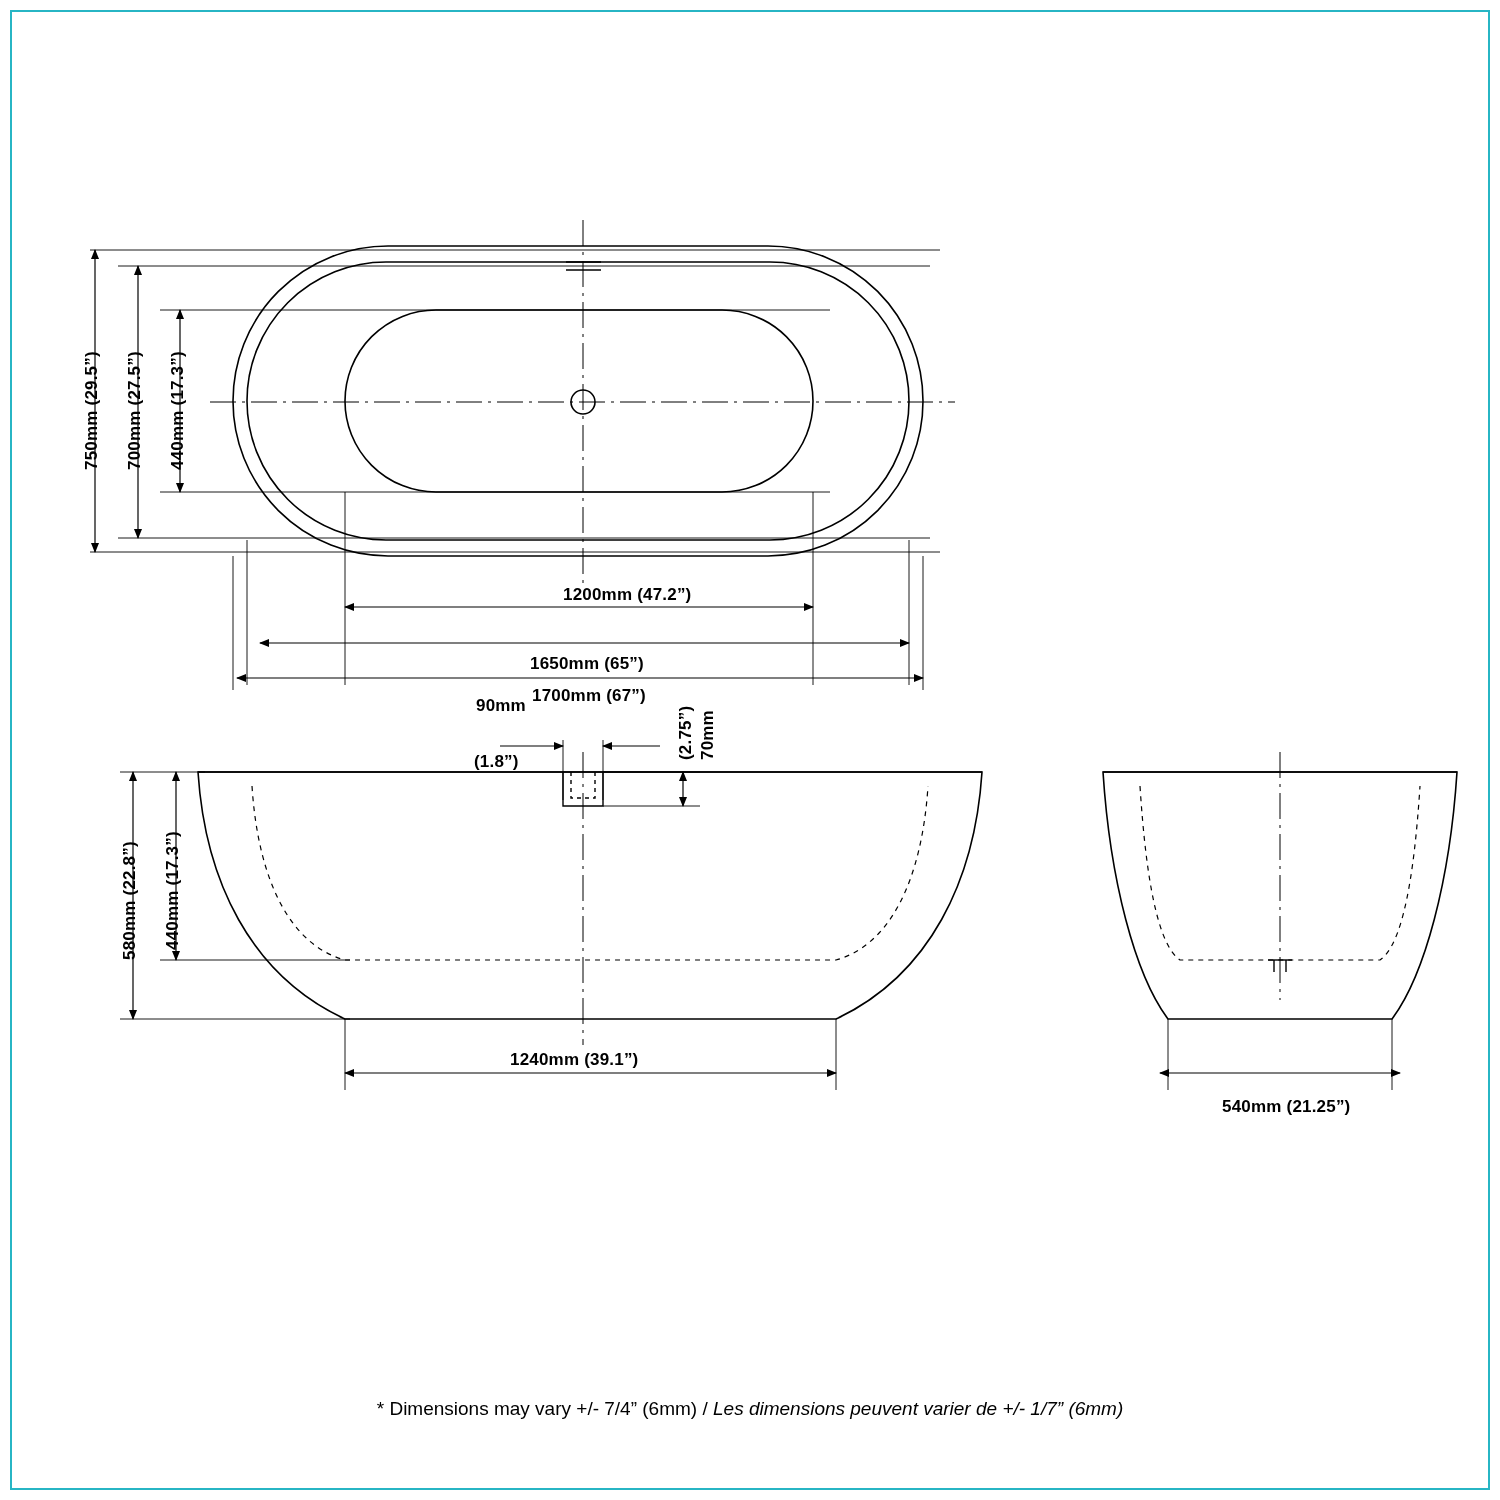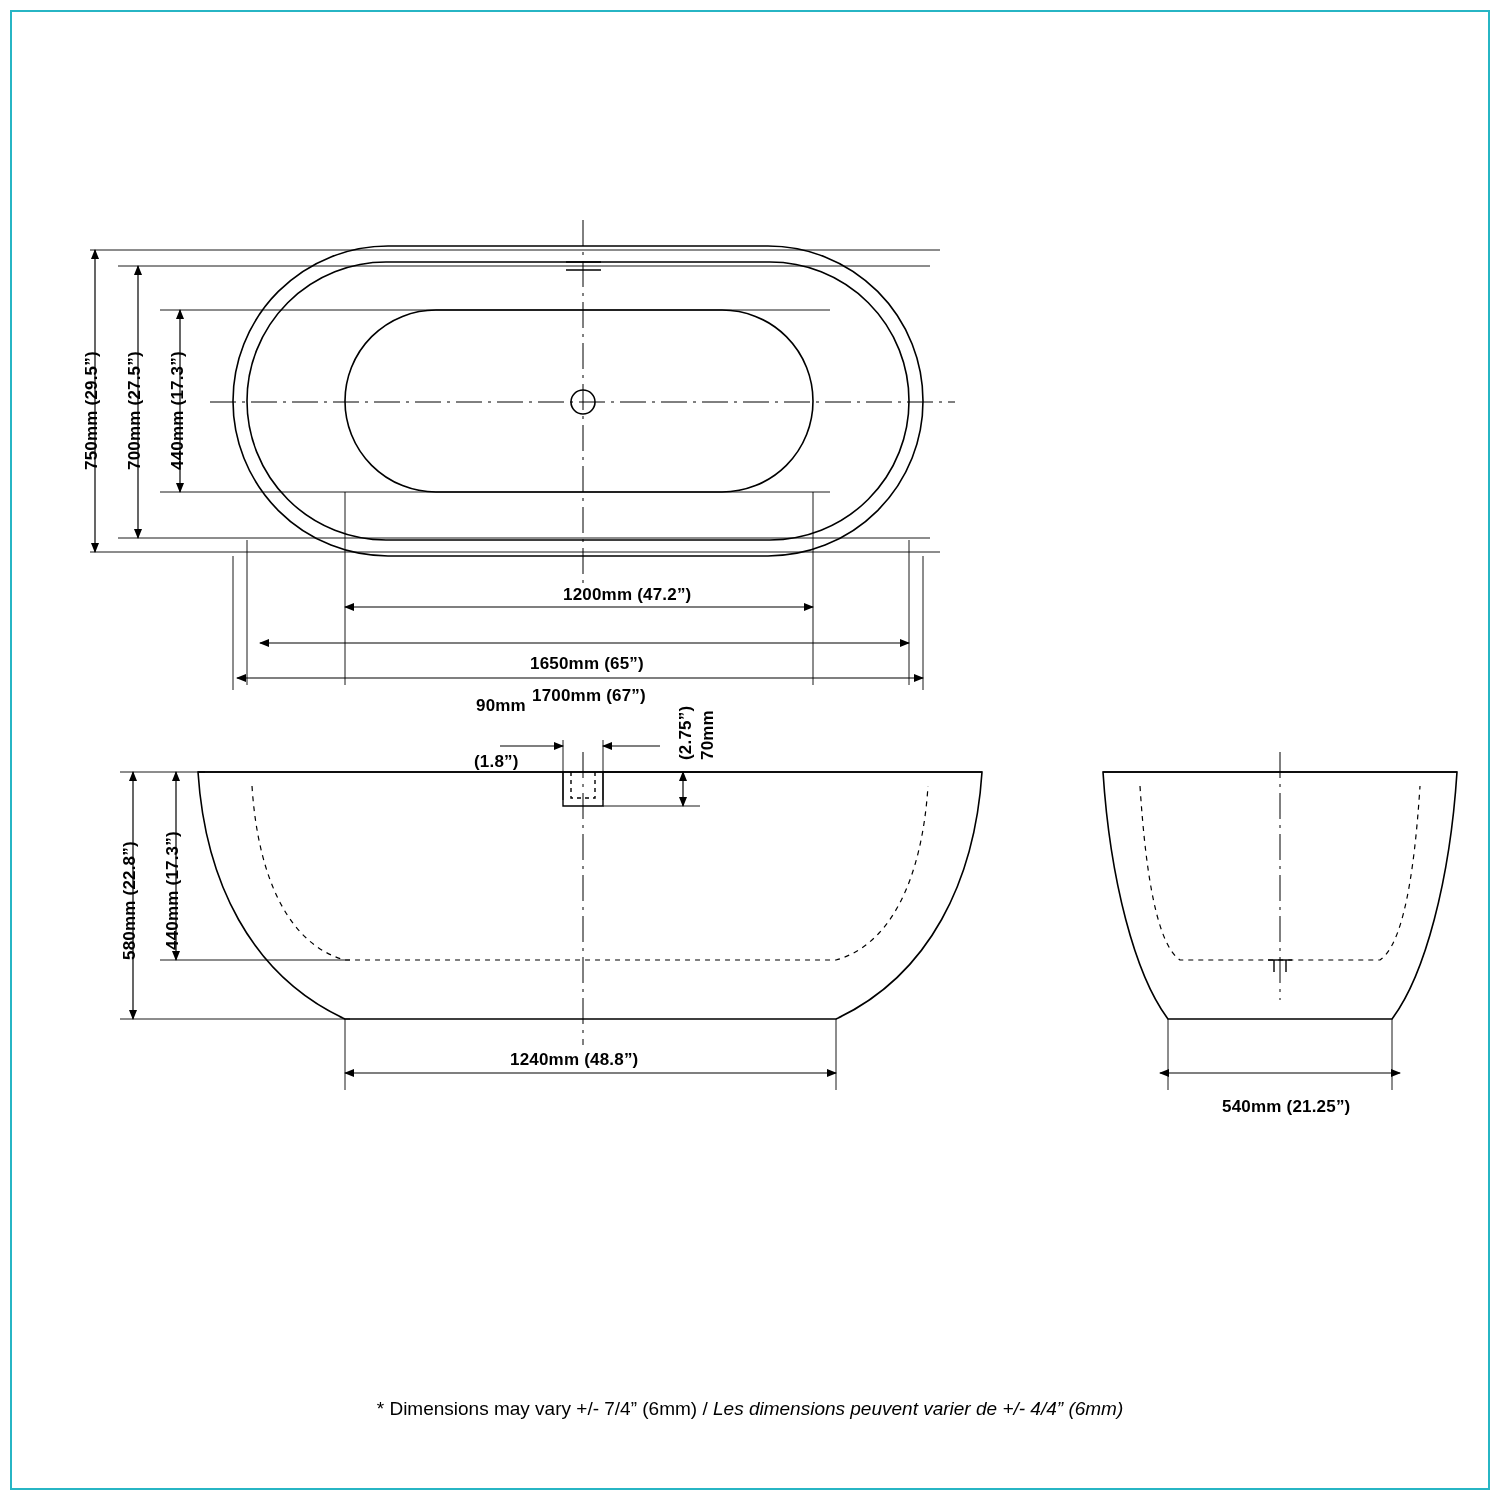--- a/index.html
+++ b/index.html
@@ -152,21 +152,21 @@
   <div class="lbl" style="left:476px; top:696px;">90mm</div>
   <div class="lbl" style="left:474px; top:752px;">(1.8”)</div>
 
   <div class="lbl v" style="left:698px; top:760px; transform:rotate(-90deg);">70mm</div>
   <div class="lbl v" style="left:676px; top:760px; transform:rotate(-90deg);">(2.75”)</div>
 
   <div class="lbl v" style="left:120px; top:960px; transform:rotate(-90deg);">580mm (22.8”)</div>
 
   <div class="lbl v" style="left:163px; top:950px; transform:rotate(-90deg);">440mm (17.3”)</div>
 
-  <div class="lbl" style="left:510px; top:1050px;">1240mm (48.8”)</div>
+  <div class="lbl" style="left:510px; top:1050px;">1240mm (39.1”)</div>
 
   <div class="lbl" style="left:1222px; top:1050px;margin-top:47px;">540mm (21.25”)</div>
 
   <div class="note">
-    <span>* </span><span>Dimensions may vary +/- 7/4” (6mm) / </span><i>Les dimensions peuvent varier de +/- 4/4” (6mm)</i>
+    <span>* </span><span>Dimensions may vary +/- 7/4” (6mm) / </span><i>Les dimensions peuvent varier de +/- 1/7” (6mm)</i>
   </div>
 
 </div>
 
 </body></html>

